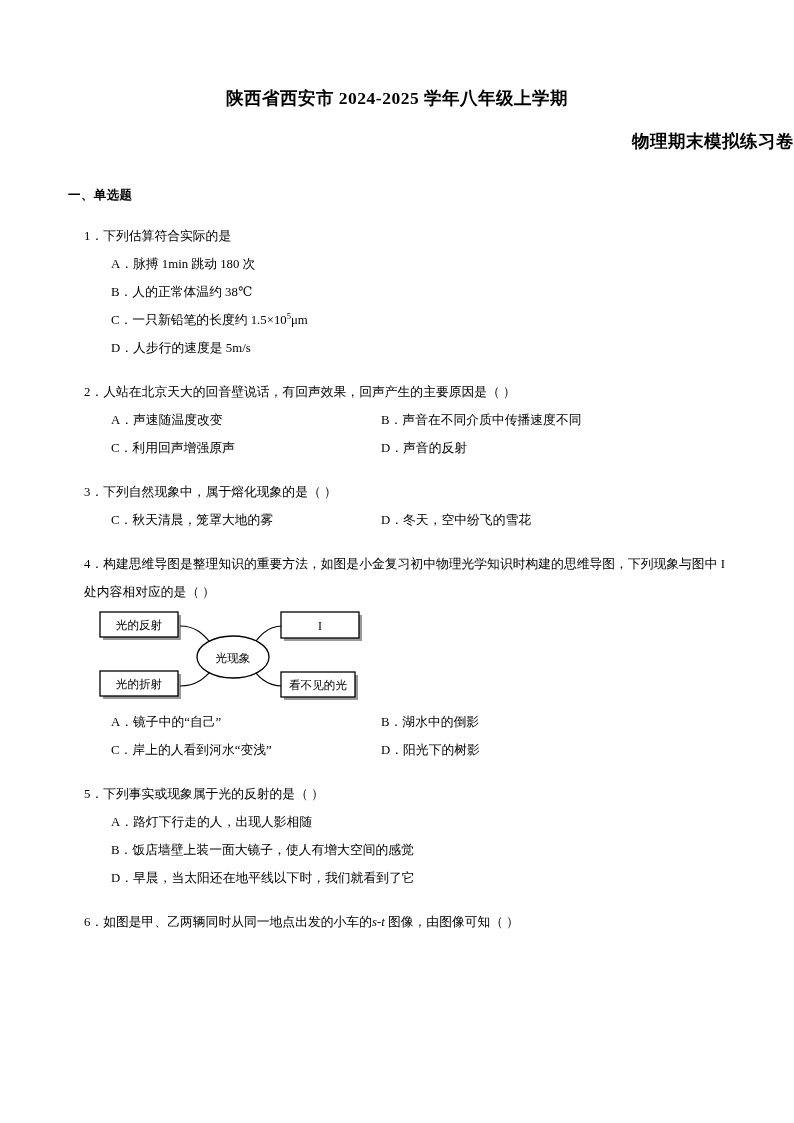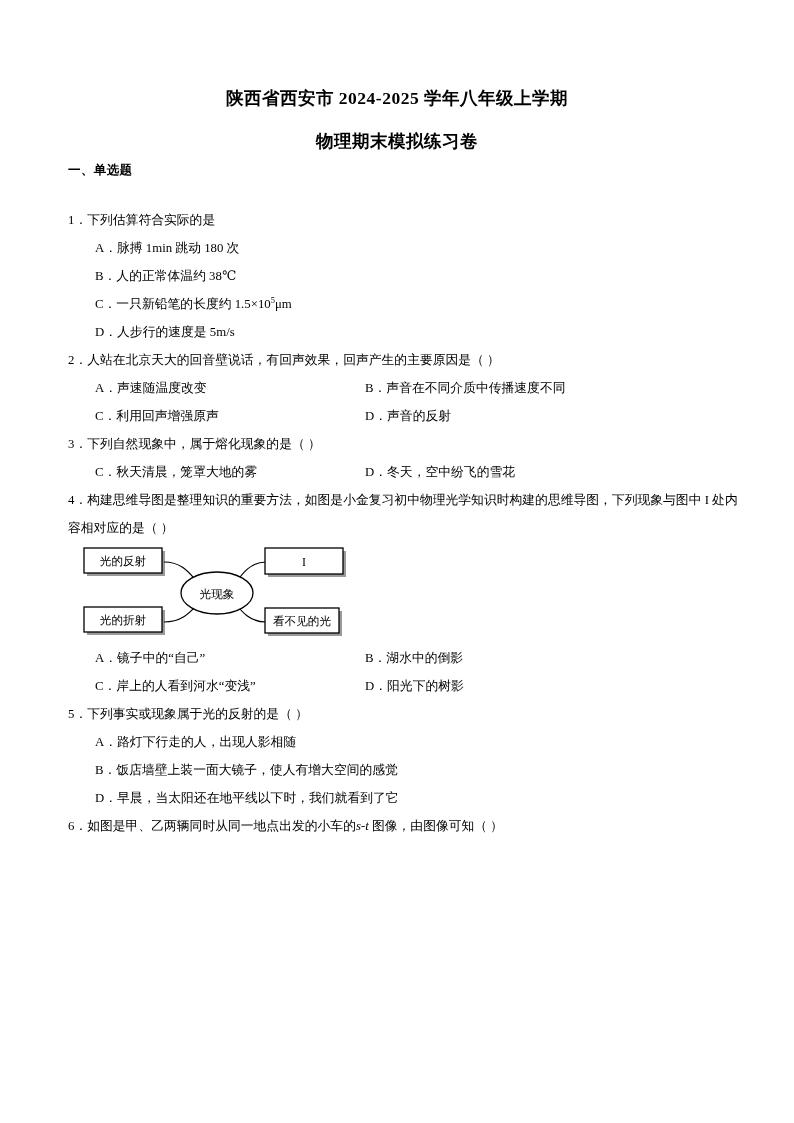--- a/index.html
+++ b/index.html
@@ -25,42 +25,42 @@
   }
 
   
   .doc-title {
     text-align: center;
     font-weight: bold;
     font-size: 17.5px;
     letter-spacing: 0.5px;
   }
   .doc-title .line1 { margin-top: 86px; }
-  .doc-title .line2 { margin-top: 19px; }
+  .doc-title .line2 { margin-top: 19px; text-align: right; }
 
   
   .section-heading {
     position: absolute;
     left: 68px;
-    top: 162px;
+    top: 187px;
     font-weight: bold;
     font-size: 12.5px;
     letter-spacing: 0.4px;
   }
 
   
   .body-area {
     position: absolute;
     left: 0;
     top: 206px;
     width: 794px;
   }
   .question {
     position: relative;
-    margin: 0;
+    margin: 16px;
   }
   .q-stem {
     position: relative;
     padding-left: 68px;
     padding-right: 50px;
     font-size: 12.8px;
     line-height: 28px;
     text-indent: 0;
   }
   .q-stem .qnum {

